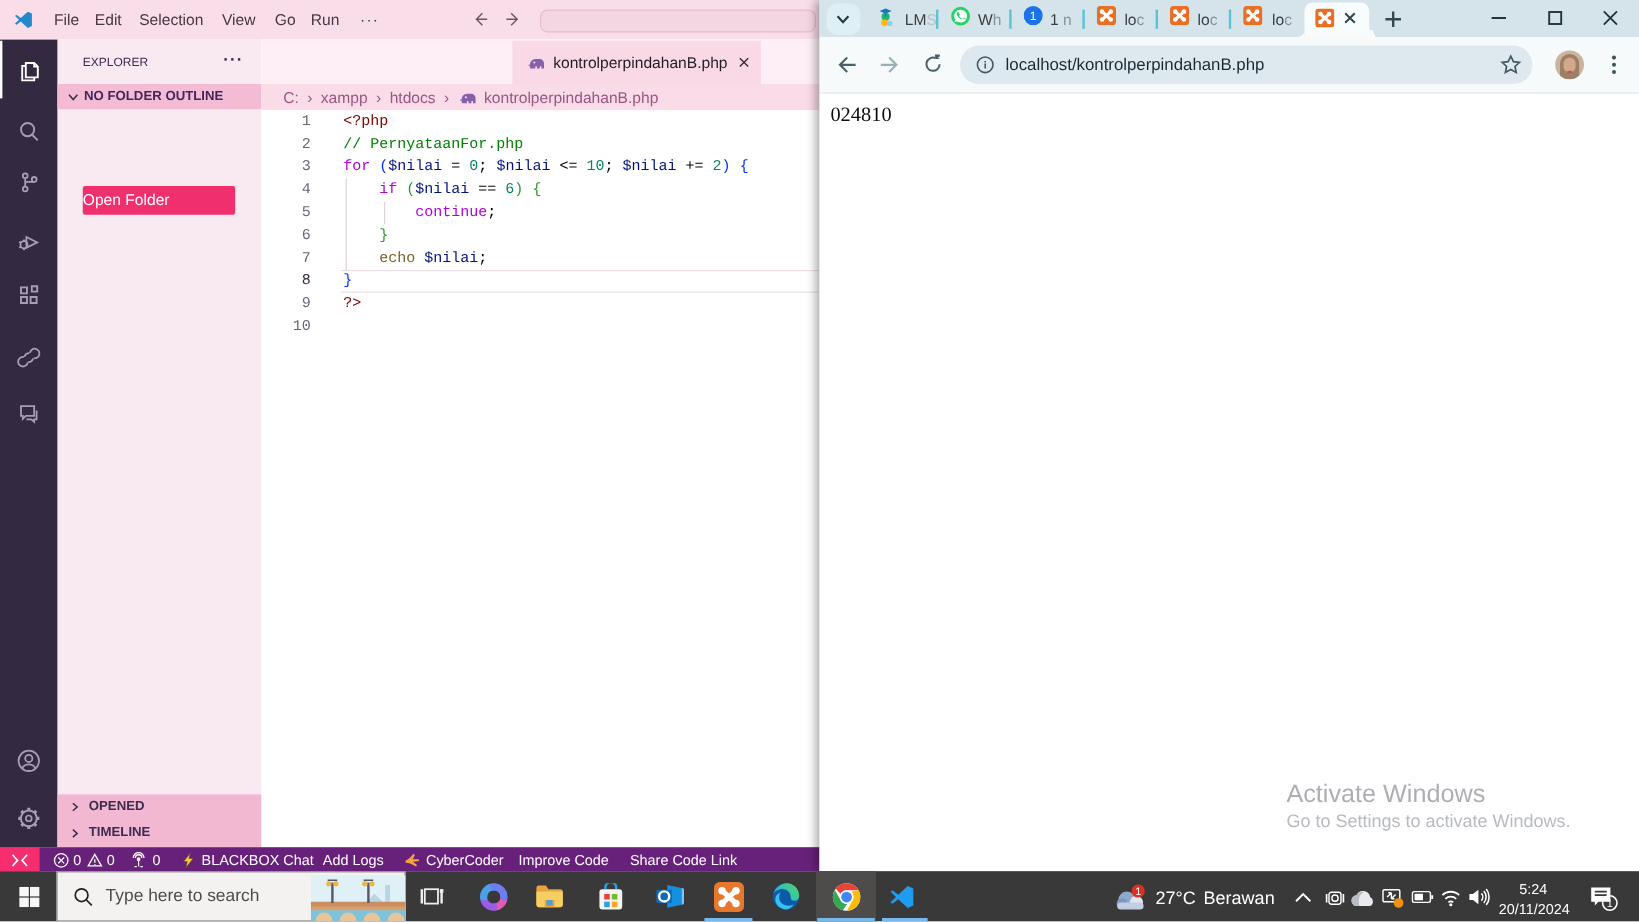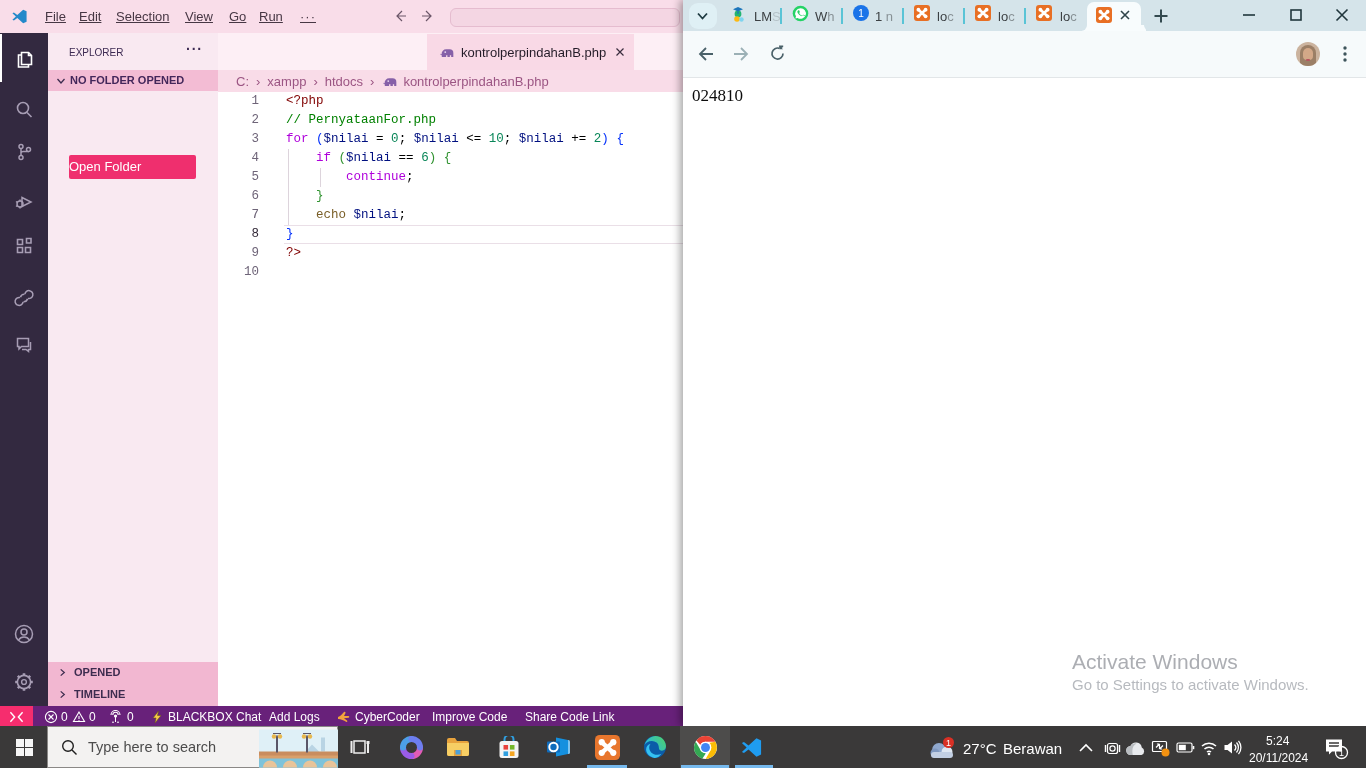--- a/index.html
+++ b/index.html
@@ -4,21 +4,21 @@
 <style>
 * { margin:0; padding:0; box-sizing:border-box; }
 html,body { width:1366px; height:768px; overflow:hidden; }
 body { font-family:"Liberation Sans", sans-serif; }
 #screen { position:relative; width:1366px; height:768px; background:#fff; }
 .abs { position:absolute; }
 
 
 #vs { position:absolute; left:0; top:0; width:683px; height:726px; background:#fff; }
 #vs-title { position:absolute; left:0; top:0; width:683px; height:33px; background:#f9dde9; }
-.menu { position:absolute; top:0; height:33px; line-height:33px; font-size:13px; color:#473744;text-decoration:underline; }
+.menu { position:absolute; top:0; height:33px; line-height:33px; font-size:13px; color:#473744; }
 #cmdcenter { position:absolute; left:450px; top:8px; width:230px; height:19px; background:#f4d6e3; border:1px solid #e5bccf; border-radius:6px; }
 #activitybar { position:absolute; left:0; top:33px; width:48px; height:673px; background:#332940; }
 .abicon { position:absolute; left:0; width:48px; height:48px; display:flex; align-items:center; justify-content:center; }
 #sidebar { position:absolute; left:48px; top:33px; width:170px; height:673px; background:#f9e9f1; }
 #sb-head { position:absolute; left:0; top:0; width:184px; height:37px; }
 #sb-band { position:absolute; left:0; top:37px; width:170px; height:21px; background:#f3bcd4; }
 #sb-bottom { position:absolute; left:0; top:629px; width:170px; height:44px; background:#f2b7d1; }
 #editorarea { position:absolute; left:218px; top:33px; width:465px; height:673px; background:#fff; }
 #tabstrip { position:absolute; left:0; top:0; width:465px; height:37px; background:#fdeff5; }
 .vstab { position:absolute; top:1px; height:36px; background:#f9d9e6; display:flex; align-items:center; }
@@ -133,21 +133,21 @@
 
     <div id="sidebar">
       <div id="sb-head">
         <span class="abs" style="left:21px;top:14px;font-size:10px;color:#3c2a52">EXPLORER</span>
         <span class="abs" style="left:138px;top:8px;font-size:14px;color:#3c2a52;letter-spacing:1px;font-weight:bold">···</span>
       </div>
       <div id="sb-band">
         <svg class="abs" style="left:8px;top:6px" width="10" height="10" viewBox="0 0 10 10" fill="none" stroke="#3d2c4f" stroke-width="1.3">
             <path d="m1.5 3 3.5 4 3.5-4"></path>
           </svg>
-        <span class="abs" style="left:22px;top:4px;font-size:11px;font-weight:bold;color:#43265a">NO FOLDER OPENED</span>
+        <span class="abs" style="left:22px;top:4px;font-size:11px;font-weight:bold;color:#43265a">NO FOLDER OUTLINE</span>
       </div>
       <div class="abs" style="left:21px;top:122px;width:127px;height:24px;background:#ef2f6e;border-radius:2px;color:#fff;font-size:13px;line-height:24px">Open Folder</div>
       <div id="sb-bottom">
         <svg class="abs" style="left:10px;top:6px" width="9" height="9" viewBox="0 0 10 10" fill="none" stroke="#3d2c4f" stroke-width="1.4">
             <path d="m3 1.5 4 3.5-4 3.5"></path>
           </svg>
         <span class="abs" style="left:26px;top:4px;font-size:11px;font-weight:bold;color:#3d2c4f">OPENED</span>
         <svg class="abs" style="left:10px;top:28px" width="9" height="9" viewBox="0 0 10 10" fill="none" stroke="#3d2c4f" stroke-width="1.4">
             <path d="m3 1.5 4 3.5-4 3.5"></path>
           </svg>
@@ -349,20 +349,30 @@
           <path d="M9 2 3 8l6 6M3 8h13"></path>
         </svg>
       <svg class="abs" style="left:50px;top:15px" width="17" height="16" viewBox="0 0 17 16" fill="none" stroke="#9bb0b5" stroke-width="1.8">
           <path d="m8 2 6 6-6 6M14 8H1"></path>
         </svg>
       <svg class="abs" style="left:86px;top:14px" width="17" height="17" viewBox="0 0 17 17" fill="none" stroke="#4a6169" stroke-width="1.7">
           <path d="M14 8.5A5.5 5.5 0 1 1 10.5 3.4"></path>
           <path d="M10.5 0.8v3.4H14" stroke-width="0" fill="#4a6169"></path>
           <path fill="#4a6169" stroke="none" d="M10 0.5h4.2v1.6L10.8 4z"></path>
         </svg>
+      <div id="omnibox">
+        <svg class="abs" style="left:13px;top:8px" width="16" height="16" viewBox="0 0 16 16" fill="none" stroke="#40585f" stroke-width="1.3">
+            <circle cx="8" cy="8" r="6.5"></circle>
+            <path d="M8 7v4M8 4.8v1.2"></path>
+          </svg>
+        <span class="abs" style="left:38px;top:7px;font-size:14px;color:#1c2b30">localhost/kontrolperpindahanB.php</span>
+        <svg class="abs" style="left:450px;top:7px" width="18" height="18" viewBox="0 0 18 18" fill="none" stroke="#44595f" stroke-width="1.4">
+            <path d="m9 1.8 2.2 4.6 5 .6-3.7 3.4 1 5L9 12.9 4.5 15.4l1-5L1.8 7l5-.6z"></path>
+          </svg>
+      </div>
       <div class="abs" style="left:613px;top:11px;width:24px;height:24px;border-radius:50%;background:#cbb39e;overflow:hidden">
         <div class="abs" style="left:4px;top:3px;width:16px;height:21px;background:#9b7f66;border-radius:8px 8px 3px 3px"></div>
         <div class="abs" style="left:7px;top:6px;width:10px;height:12px;background:#d3a888;border-radius:5px 5px 4px 4px"></div>
         <div class="abs" style="left:10px;top:17px;width:4px;height:2px;background:#b85560;border-radius:1px"></div>
       </div>
       <svg class="abs" style="left:650px;top:11px" width="24" height="24" viewBox="0 0 24 24" fill="#3d545b">
           <circle cx="12" cy="6" r="1.7"></circle>
           <circle cx="12" cy="12" r="1.7"></circle>
           <circle cx="12" cy="18" r="1.7"></circle>
         </svg>

